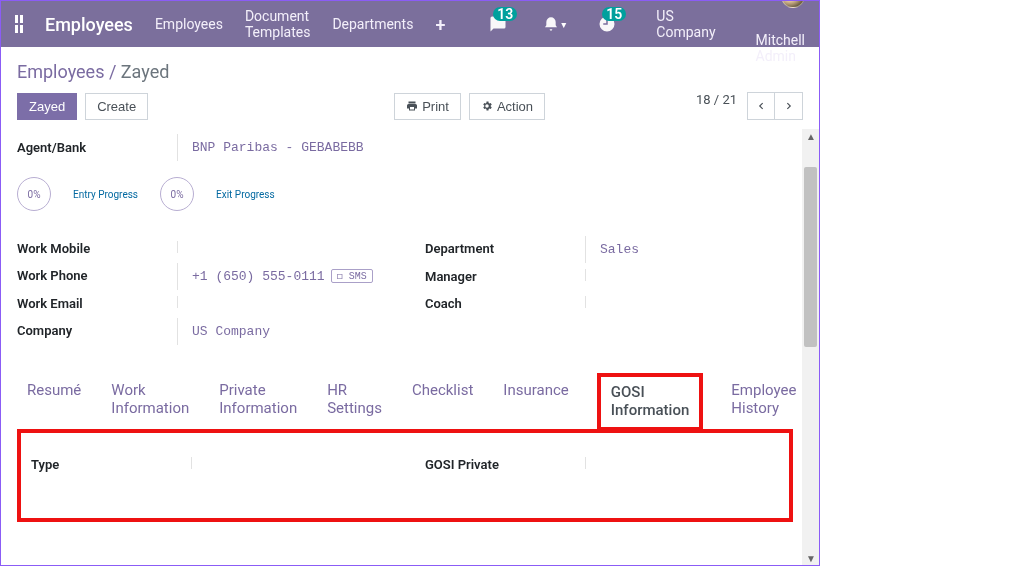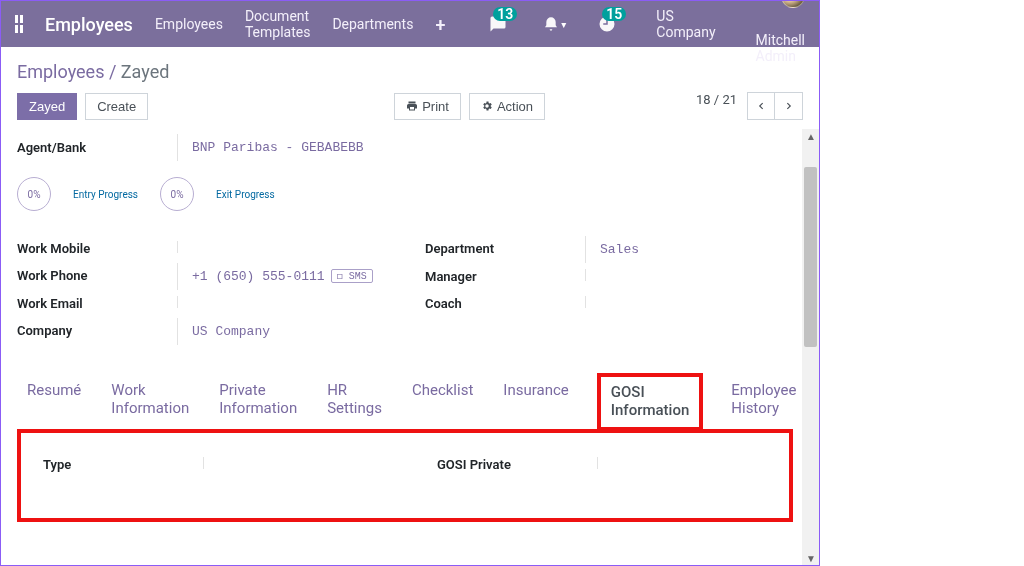--- a/index.html
+++ b/index.html
@@ -59,21 +59,21 @@
   .col .field-val { position: relative; }
   .sep-left { border-left: 1px solid #e2e2e2; padding-left: 14px; font-family: Liberation Mono, monospace; }
 
   
   .tabs { display: flex; gap: 26px; border-bottom: 1px solid #dee2e6; margin-top: 28px; padding-left: 8px; position: relative; }
   .tab { padding: 8px 2px 10px 2px; color: #7a6ba1; font-size: 15px; cursor: pointer; }
   .tab.active { border: 4px solid #e11; padding: 6px 10px 8px 10px; color: #495057; font-weight: 500; position: relative; z-index: 2; }
 
   .tab-body { border: 4px solid #e11; border-top: 4px solid #e11; padding: 18px 10px 40px 10px; margin-top: -3px; position: relative; }
   .tab-body .two-col { padding-top: 0; }
-  .tab-body .field-label { font-weight: 600; margin-left: 12px; }
+  .tab-body .field-label { font-weight: 600; }
 
 </style>
 </head>
 <body>
 
 <div class="page">
 
   <div class="topnav">
     <div class="apps-icon">
         <span></span>

